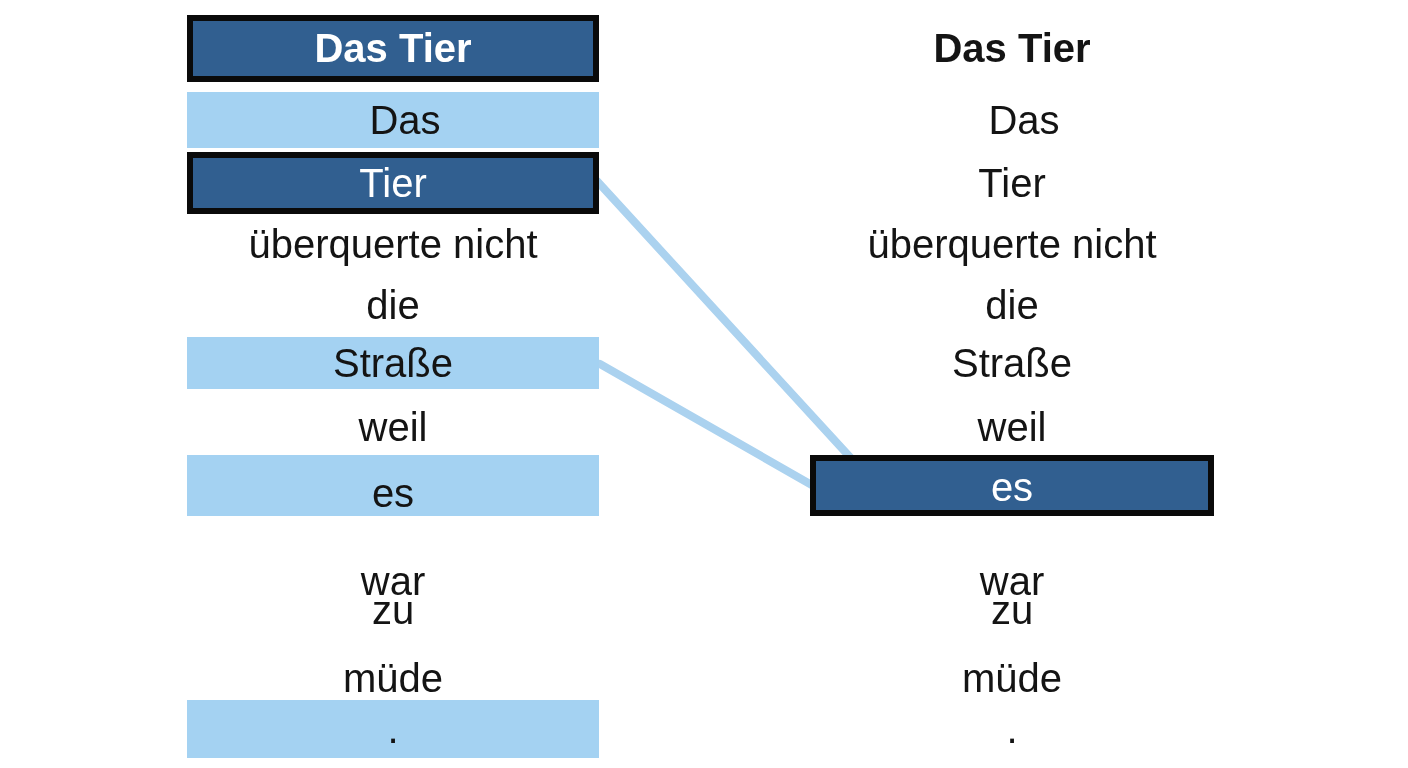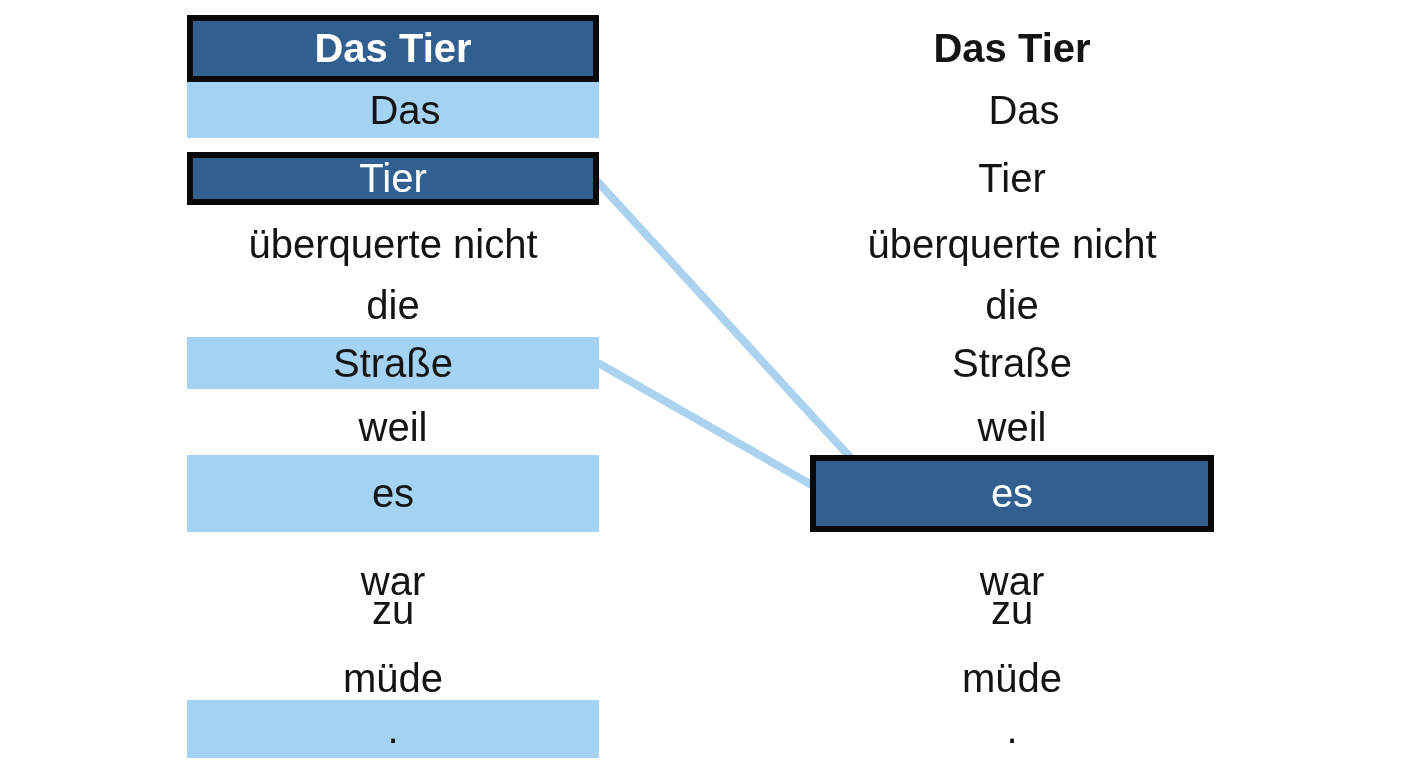--- a/index.html
+++ b/index.html
@@ -24,27 +24,27 @@
   }
   .row.light{background:var(--light-blue,#a4d2f2);}
   .row.dark{
     background:var(--dark-blue,#315f90);
     border:6px solid var(--box-border,#0a0a0a);
     color:var(--text-light,#ffffff);
   }
   .row.bold{font-weight:bold;}
   
   .r0{top:15px;height:67px;}
-  .r1{top:82px;height:56px;padding-left:24px;}
-  .r2{top:152px;height:53px;}
+  .r1{top:92px;height:56px;padding-left:24px;}
+  .r2{top:152px;height:62px;}
   .r3{top:214px;height:61px;text-align:right;}
   .r4{top:275px;height:61px;}
   .r5{top:337px;height:52px;}
   .r6{top:397px;height:60px;}
-  .r7{top:455px;height:77px;}
+  .r7{top:455px;height:61px;align-items:flex-end;}
   .r8{top:519px;height:60px;margin-top:32px;}
   .r9{top:580px;height:60px;}
   .r10{top:641px;height:60px;align-items:flex-end;}
   .r11{top:700px;height:58px;}
 </style>
 </head>
 <body>
 
 <div class="canvas">
 

